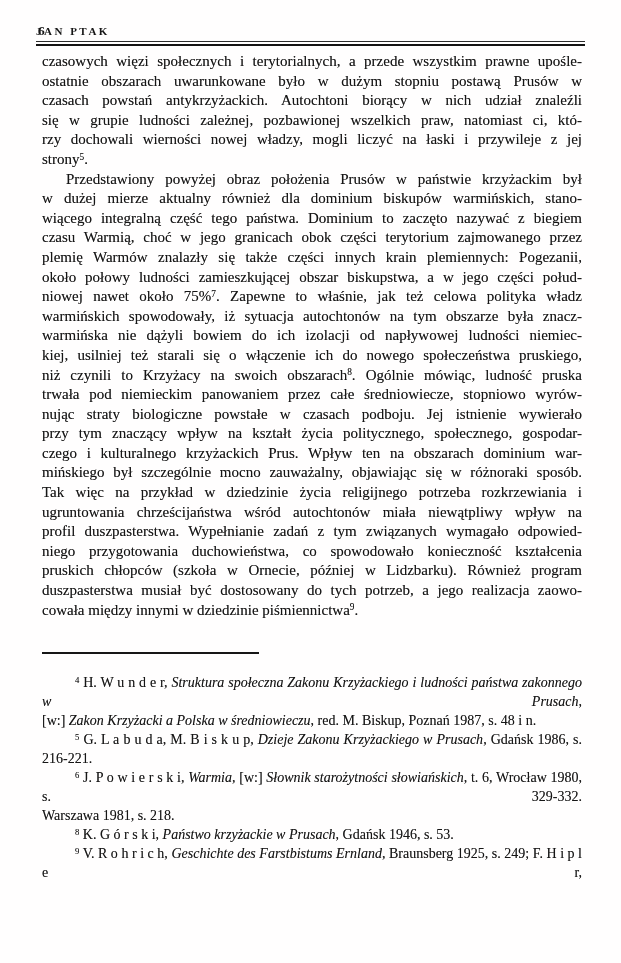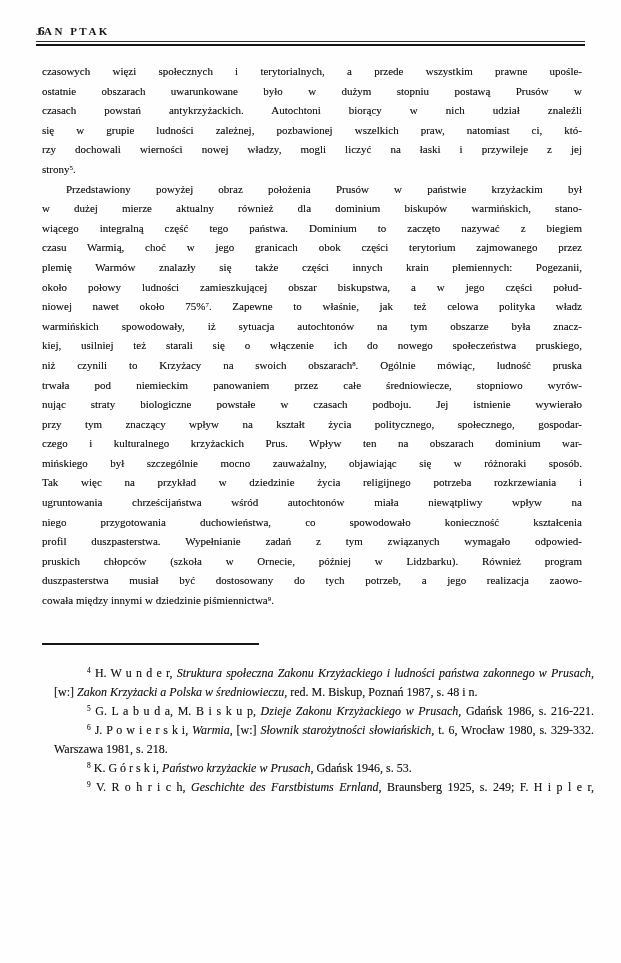--- a/index.html
+++ b/index.html
@@ -34,23 +34,23 @@
     font-weight: 700;
     letter-spacing: 2.5px;
   }
   .rule-double {
     margin: 2px 36px 0 36px;
     height: 2px;
     border-top: 1.1px solid #2b2b2b;
     border-bottom: 2.6px solid #141414;
   }
   .body-text {
-    margin: 16px 0 0 42px;
+    margin: 6px 0 0 42px;
     width: 540px;
-    font-size: 11px;
+    font-size: 15px;
     line-height: 19.6px;
     text-shadow: 0 0 0.35px rgba(0,0,0,0.45);
   }
   .line {
     text-align: justify;
     text-align-last: justify;
     white-space: normal;
   }
   .line.last { text-align-last: left; }
   .para.indent .line:first-child { text-indent: 24px; }
@@ -60,23 +60,23 @@
     vertical-align: baseline;
     position: relative;
     top: -0.45em;
   }
   .fn-rule {
     margin: 32px 0 0 42px;
     width: 217px;
     border-top: 2px solid #161616;
   }
   .footnotes {
-    margin: 19px 0 0 54px;
+    margin: 19px 0 0 42px;
     width: 540px;
-    font-size: 12px;
+    font-size: 14px;
     line-height: 19px;
     text-shadow: 0 0 0.3px rgba(0,0,0,0.4);
   }
   .fn-line { text-align: justify; text-align-last: justify; }
   .fn-line.left { text-align-last: left; }
   .fn-line.indent { text-indent: 33px; }
   .footnotes i { font-style: italic; }
 </style>
 </head>
 <body>
@@ -101,31 +101,32 @@
       </div>
       <div class="para indent">
         <div class="line">Przedstawiony powyżej obraz położenia Prusów w państwie krzyżackim był</div>
         <div class="line">w dużej mierze aktualny również dla dominium biskupów warmińskich, stano-</div>
         <div class="line">wiącego integralną część tego państwa. Dominium to zaczęto nazywać z biegiem</div>
         <div class="line">czasu Warmią, choć w jego granicach obok części terytorium zajmowanego przez</div>
         <div class="line">plemię Warmów znalazły się także części innych krain plemiennych: Pogezanii,</div>
         <div class="line">około połowy ludności zamieszkującej obszar biskupstwa, a w jego części połud-</div>
         <div class="line">niowej nawet około 75%<sup>7</sup>. Zapewne to właśnie, jak też celowa polityka władz</div>
         <div class="line">warmińskich spowodowały, iż sytuacja autochtonów na tym obszarze była znacz-</div>
+        <div class="line">warmińska nie dążyli bowiem do ich izolacji od napływowej ludności niemiec-</div>
         <div class="line">kiej, usilniej też starali się o włączenie ich do nowego społeczeństwa pruskiego,</div>
         <div class="line">niż czynili to Krzyżacy na swoich obszarach<sup>8</sup>. Ogólnie mówiąc, ludność pruska</div>
         <div class="line">trwała pod niemieckim panowaniem przez całe średniowiecze, stopniowo wyrów-</div>
         <div class="line">nując straty biologiczne powstałe w czasach podboju. Jej istnienie wywierało</div>
         <div class="line">przy tym znaczący wpływ na kształt życia politycznego, społecznego, gospodar-</div>
         <div class="line">czego i kulturalnego krzyżackich Prus. Wpływ ten na obszarach dominium war-</div>
         <div class="line">mińskiego był szczególnie mocno zauważalny, objawiając się w różnoraki sposób.</div>
         <div class="line">Tak więc na przykład w dziedzinie życia religijnego potrzeba rozkrzewiania i</div>
         <div class="line">ugruntowania chrześcijaństwa wśród autochtonów miała niewątpliwy wpływ na</div>
+        <div class="line">profil duszpasterstwa. Wypełnianie zadań z tym związanych wymagało odpowied-</div>
         <div class="line">niego przygotowania duchowieństwa, co spowodowało konieczność kształcenia</div>
-        <div class="line">profil duszpasterstwa. Wypełnianie zadań z tym związanych wymagało odpowied-</div>
         <div class="line">pruskich chłopców (szkoła w Ornecie, później w Lidzbarku). Również program</div>
         <div class="line">duszpasterstwa musiał być dostosowany do tych potrzeb, a jego realizacja zaowo-</div>
         <div class="line last">cowała między innymi w dziedzinie piśmiennictwa<sup>9</sup>.</div>
       </div>
     </main>
 
   <div class="fn-rule"></div>
 
   <section class="footnotes">
       <div class="footnote">

